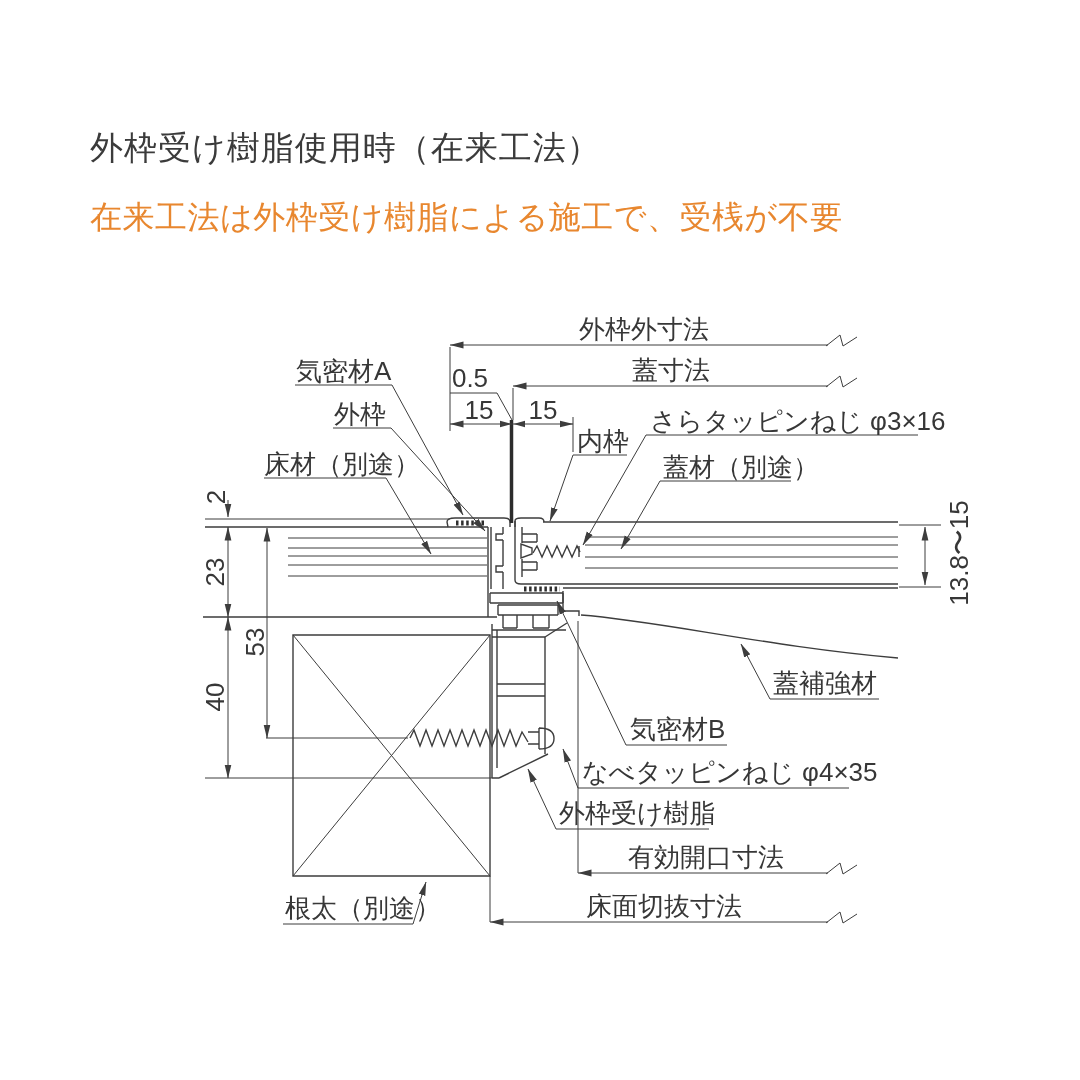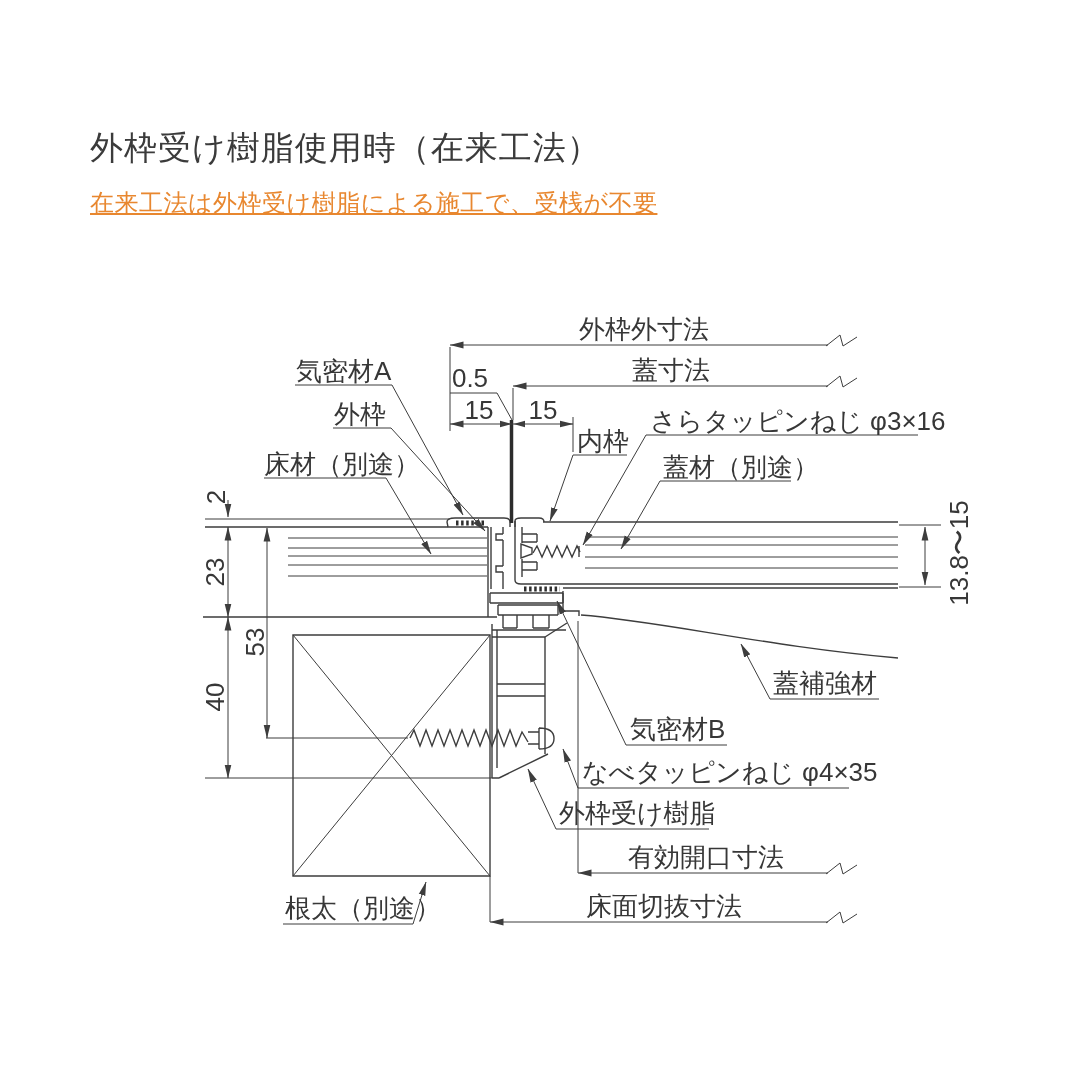--- a/index.html
+++ b/index.html
@@ -5,22 +5,22 @@
   html,body{margin:0;padding:0;background:#fff;}
   #stage{
     position:relative;width:1080px;height:1020px;background:#fff;overflow:hidden;
     font-family:"Liberation Sans","DejaVu Sans",sans-serif;
   }
   .page-title{
     position:absolute;left:90px;top:126px;font-size:33px;color:#3b3b3b;
     letter-spacing:1px;white-space:nowrap;
   }
   .page-subtitle{
-    position:absolute;left:90px;top:187px;font-size:24px;color:#e8872f;
-    letter-spacing:0.5px;white-space:nowrap;text-decoration:underline;
+    position:absolute;left:90px;top:196px;font-size:32px;color:#e8872f;
+    letter-spacing:0.5px;white-space:nowrap;
   }
   svg text{
     font-family:"Liberation Sans","DejaVu Sans",sans-serif;
     font-size:26px;fill:#373737;
   }
   svg .num{font-size:26px;}
   .obj{stroke:#3d3d3d;stroke-width:1.4;fill:none;stroke-linecap:butt;stroke-linejoin:miter;}
   .thin{stroke:#3d3d3d;stroke-width:1;fill:none;}
   .dim{stroke:#3d3d3d;stroke-width:1;fill:none;}
   .thick{stroke:#2c2c2c;stroke-width:3.5;fill:none;}

